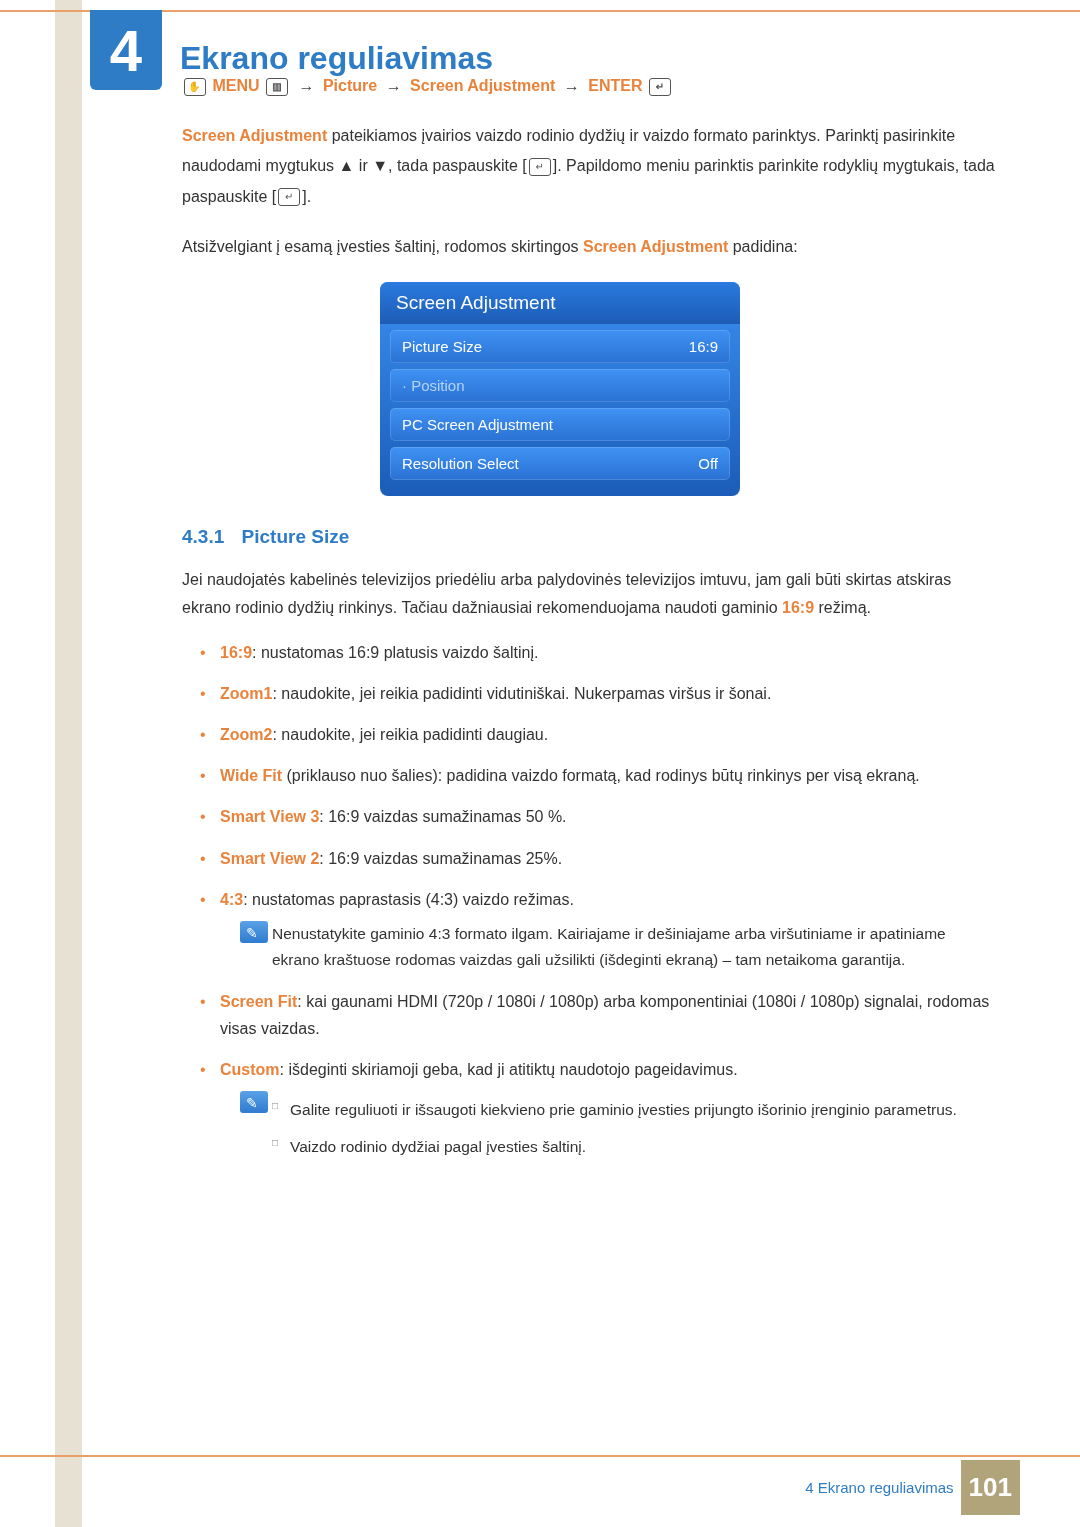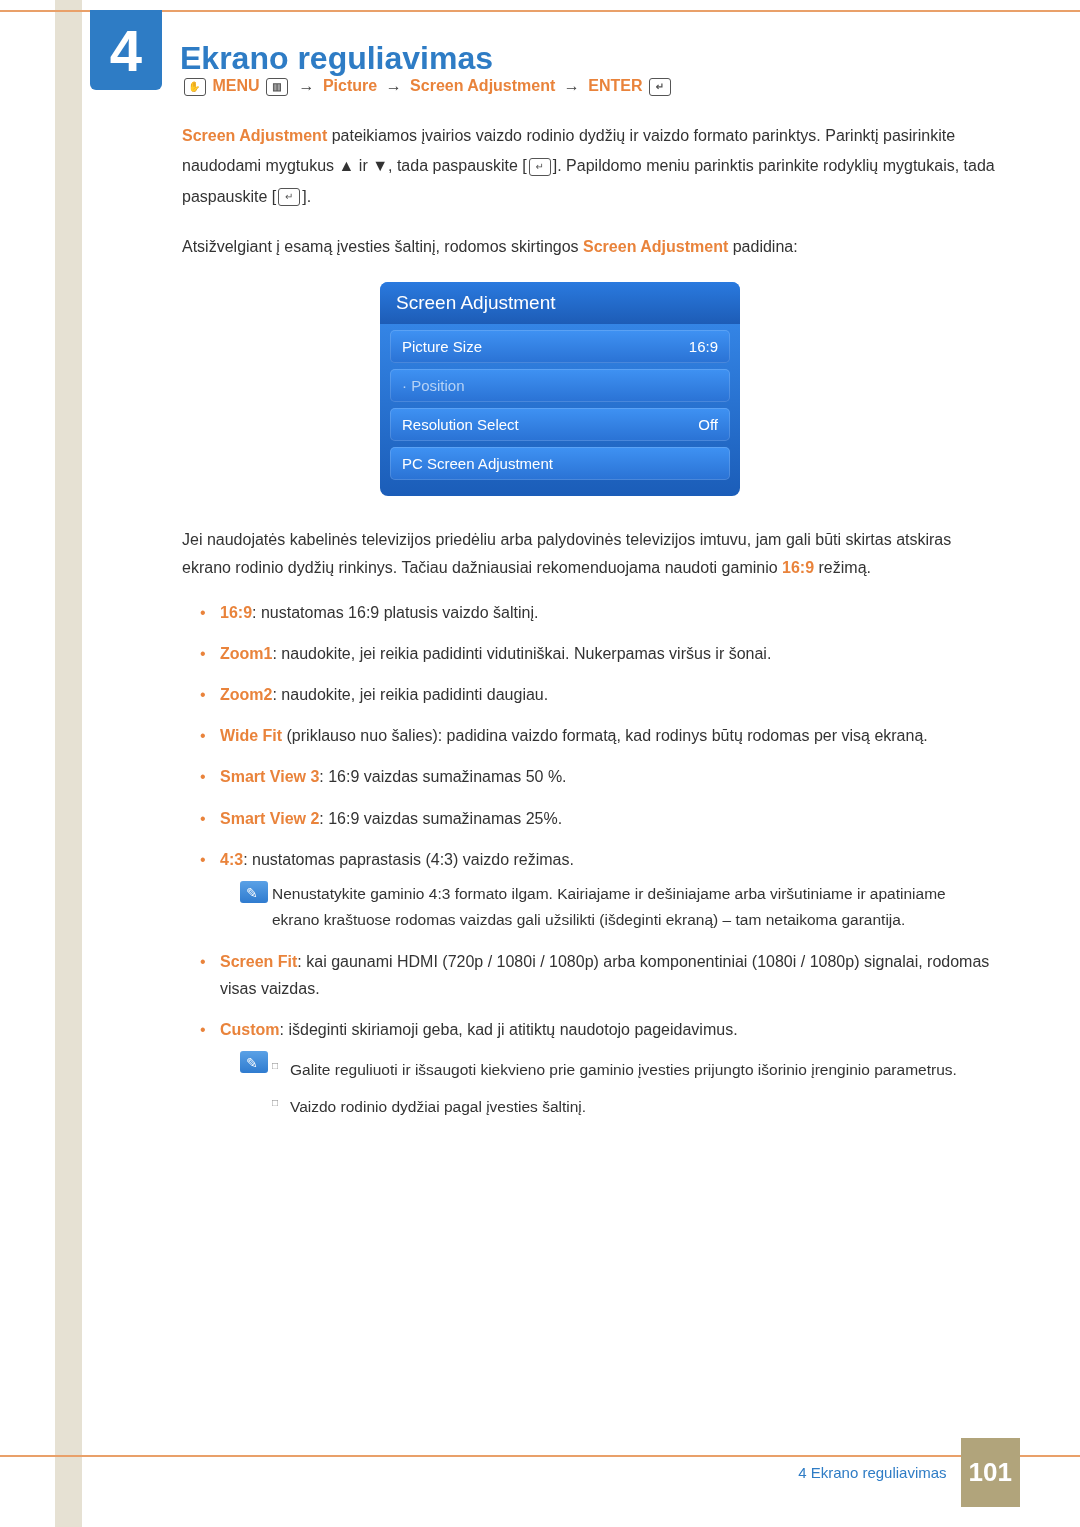--- a/index.html
+++ b/index.html
@@ -207,42 +207,42 @@
     content: "□";
     position: absolute;
     left: 0; top: 0;
     font-size: 10px;
     color: #888;
   }
 
   
   .footer {
     position: absolute;
-    bottom: 20px;
+    bottom: 12px;
     right: 60px;
     display: flex;
     align-items: center;
-    gap: 14px;
+    gap: 7px;
   }
   .footer-rule {
     position: absolute;
     bottom: 70px; left: 0; right: 0;
     height: 2px;
     background: #e9a069;
   }
   .footer-text {
     color: #2e7cc5;
     font-size: 15px;
   }
   .page-num-box {
     background: #b1a47b;
     color: #fff;
     font-size: 26px;
     font-weight: bold;
-    padding: 19px 8px;
+    padding: 12px 8px;
   }
 </style>
 </head>
 <body>
 
 <div class="page">
   <div class="top-rule"></div>
 
   <div class="chapter-badge">
     <span class="chapter-num">4</span>
@@ -279,39 +279,43 @@
       <div class="osd-head">Screen Adjustment</div>
       <div class="osd-row">
         <span>Picture Size</span>
         <span class="val">16:9</span>
       </div>
       <div class="osd-row">
         <span class="muted">· Position</span>
         <span class="val"></span>
       </div>
       <div class="osd-row">
+        <span>PC Screen Adjustment</span>
+        <span class="val"></span>
+      </div>
+      <div class="osd-row">
         <span>Resolution Select</span>
         <span class="val">Off</span>
       </div>
-      <div class="osd-row">
-        <span>PC Screen Adjustment</span>
-        <span class="val"></span>
-      </div>
     </div>
 
+    <div class="subsection-head">
+      <span class="subnum">4.3.1</span>
+      <span>Picture Size</span>
+    </div>
 
     <p class="para">
       <span>Jei naudojatės kabelinės televizijos priedėliu arba palydovinės televizijos imtuvu, jam gali būti skirtas atskiras ekrano rodinio dydžių rinkinys. Tačiau dažniausiai rekomenduojama naudoti gaminio </span><span class="kw">16:9</span><span> režimą.</span>
     </p>
 
     <ul class="modes">
       <li><span class="kw">16:9</span><span>: nustatomas 16:9 platusis vaizdo šaltinį.</span></li>
       <li><span class="kw">Zoom1</span><span>: naudokite, jei reikia padidinti vidutiniškai. Nukerpamas viršus ir šonai.</span></li>
       <li><span class="kw">Zoom2</span><span>: naudokite, jei reikia padidinti daugiau.</span></li>
-      <li><span class="kw">Wide Fit</span><span> (priklauso nuo šalies): padidina vaizdo formatą, kad rodinys būtų rodomas per visą ekraną.</span></li>
+      <li><span class="kw">Wide Fit</span><span> (priklauso nuo šalies): padidina vaizdo formatą, kad rodinys būtų rinkinys per visą ekraną.</span></li>
       <li><span class="kw">Smart View 3</span><span>: 16:9 vaizdas sumažinamas 50 %.</span></li>
       <li><span class="kw">Smart View 2</span><span>: 16:9 vaizdas sumažinamas 25%.</span></li>
       <li><span class="kw">4:3</span><span>: nustatomas paprastasis (4:3) vaizdo režimas.</span>
         <div class="note-block">
           <div class="note-icon"></div>
           <div class="note-text">Nenustatykite gaminio 4:3 formato ilgam. Kairiajame ir dešiniajame arba viršutiniame ir apatiniame ekrano kraštuose rodomas vaizdas gali užsilikti (išdeginti ekraną) – tam netaikoma garantija.</div>
         </div>
       </li>
       <li><span class="kw">Screen Fit</span><span>: kai gaunami HDMI (720p / 1080i / 1080p) arba komponentiniai (1080i / 1080p) signalai, rodomas visas vaizdas.</span></li>
       <li><span class="kw">Custom</span><span>: išdeginti skiriamoji geba, kad ji atitiktų naudotojo pageidavimus.</span>

